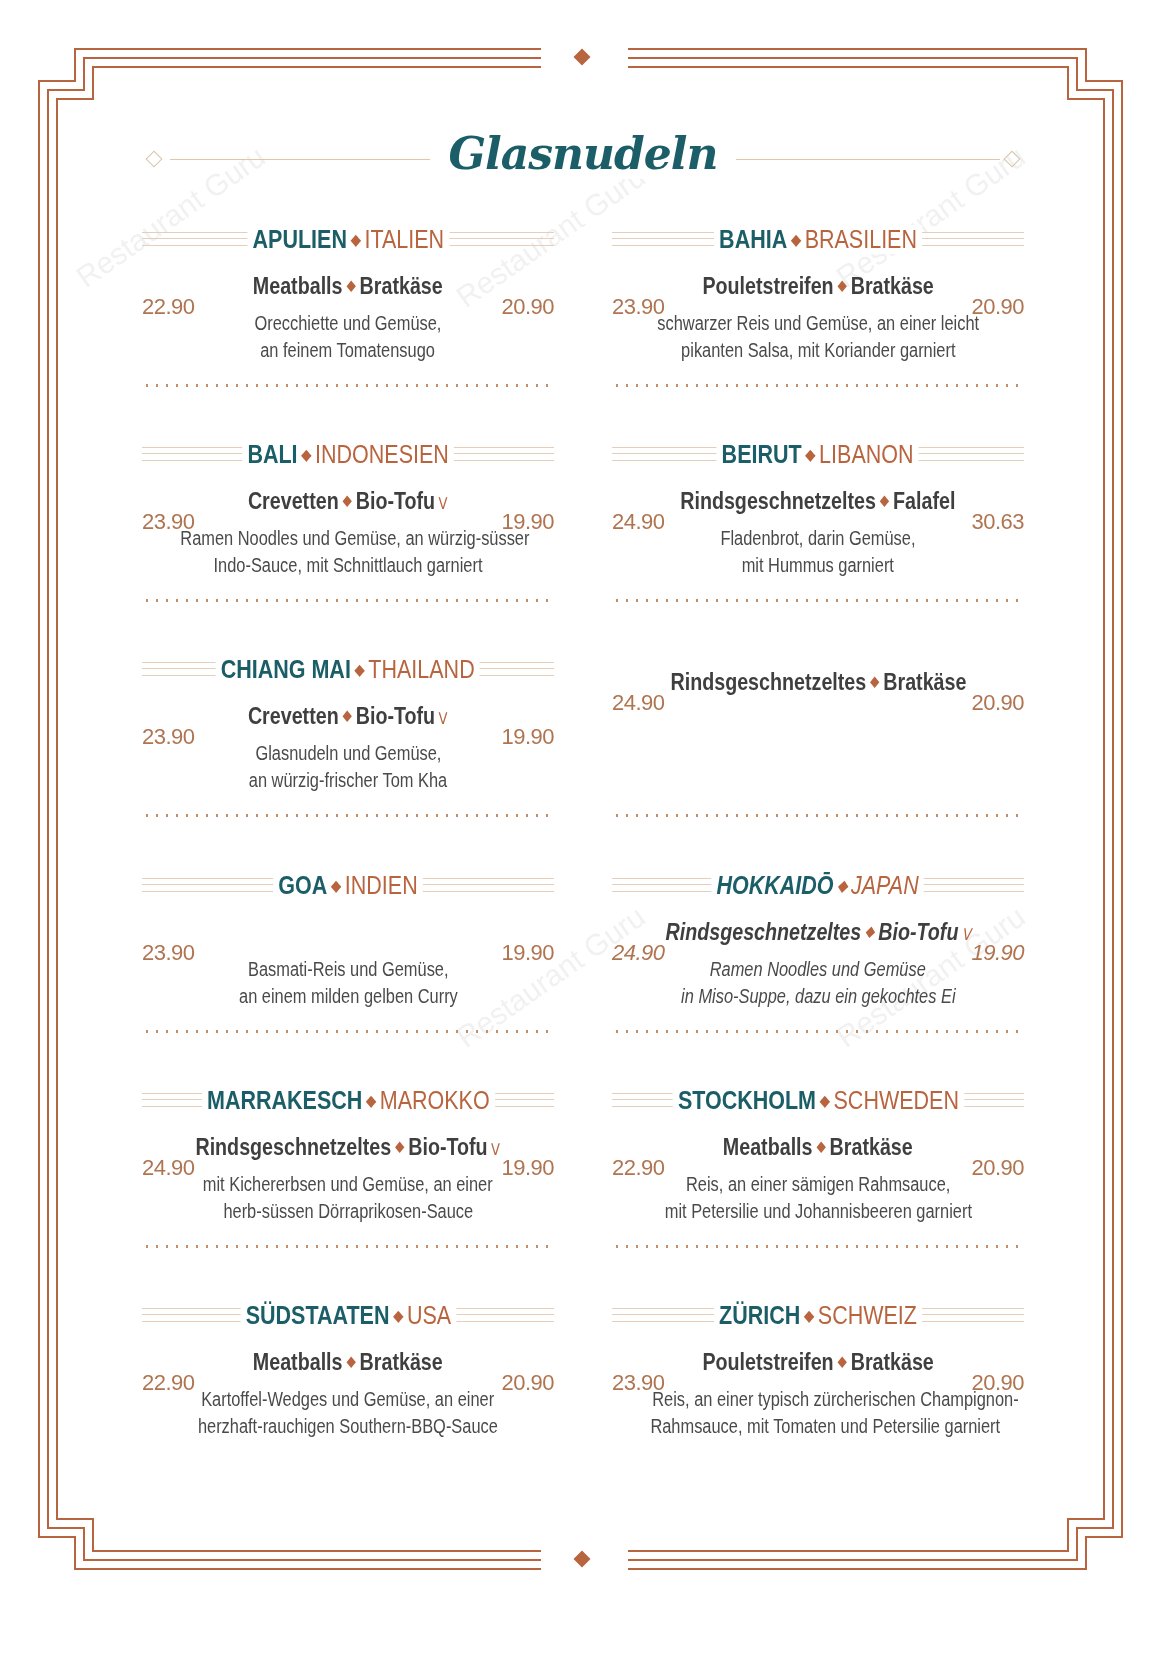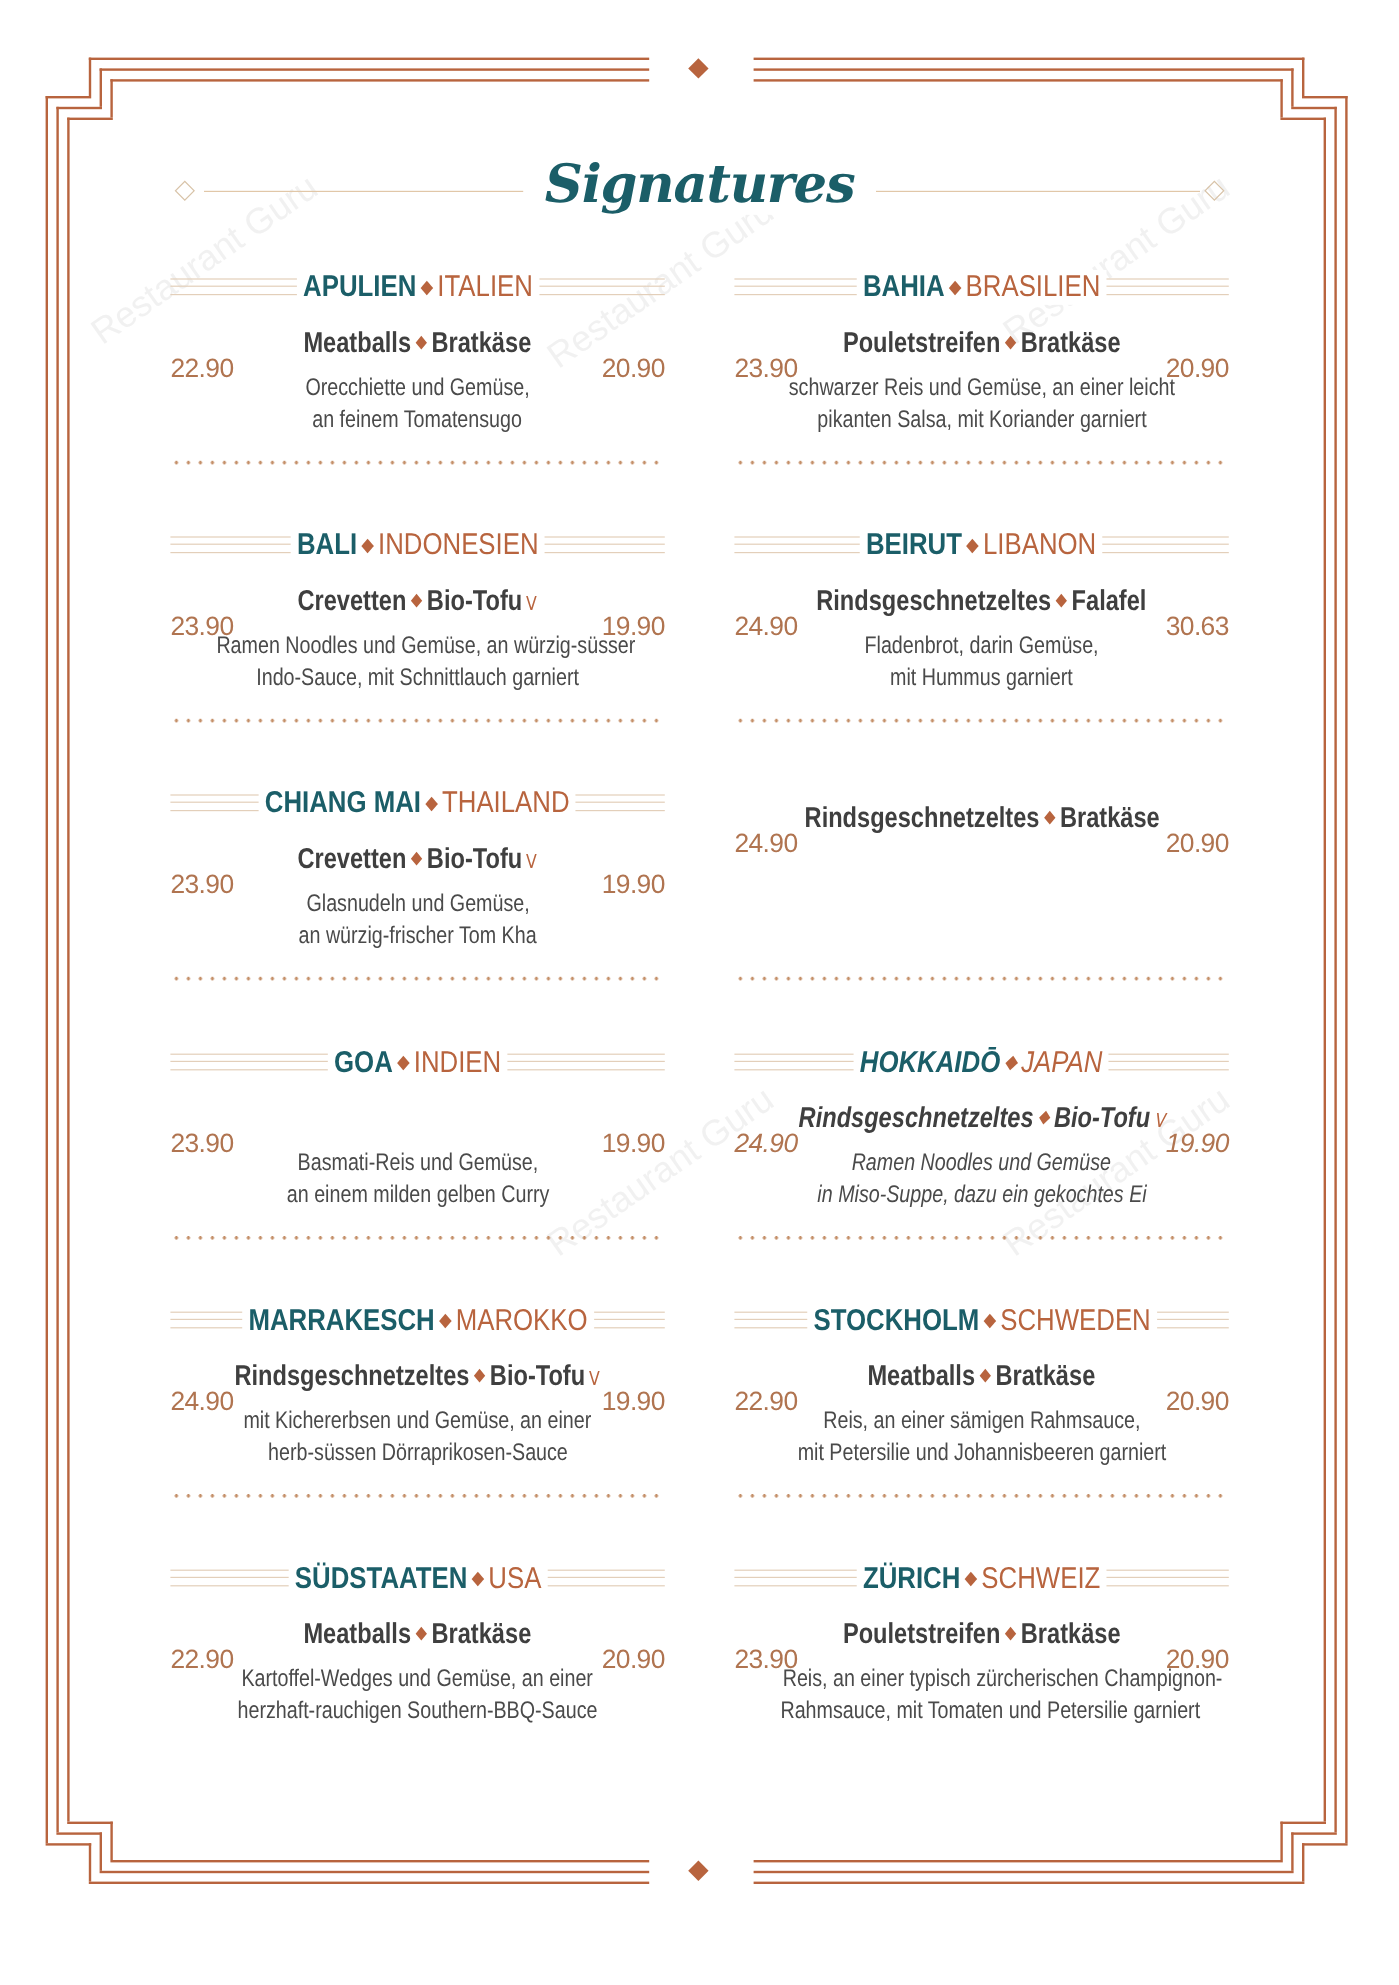--- a/index.html
+++ b/index.html
@@ -114,21 +114,21 @@
   <div class="frame-line hl" style="left:628px;top:1559px;width:450px;"></div>
   <div class="frame-line hl" style="left:628px;top:1550px;width:441px;"></div>
 </div>
 <div class="diamond" style="left:576px;top:51px;"></div>
 <div class="diamond" style="left:576px;top:1553px;"></div>
 
 <div class="diamond-outline" style="left:148px;top:153px;"></div>
 <div class="diamond-outline" style="left:1006px;top:153px;"></div>
 <div class="title-rule" style="left:170px;width:290px;"></div>
 <div class="title-rule" style="left:714px;width:286px;"></div>
-<h1 class="title"><span>Signatures</span></h1>
+<h1 class="title"><span>Glasnudeln</span></h1>
 
 <div id="items">
     <div class="item left" style="top: 222px;">
     <div class="hdr">
       <div class="rules"></div>
       <div class="txt">
         <span class="city">APULIEN</span><span class="sep">◆</span><span class="country">ITALIEN</span>
       </div>
     </div>
     <div class="row">

